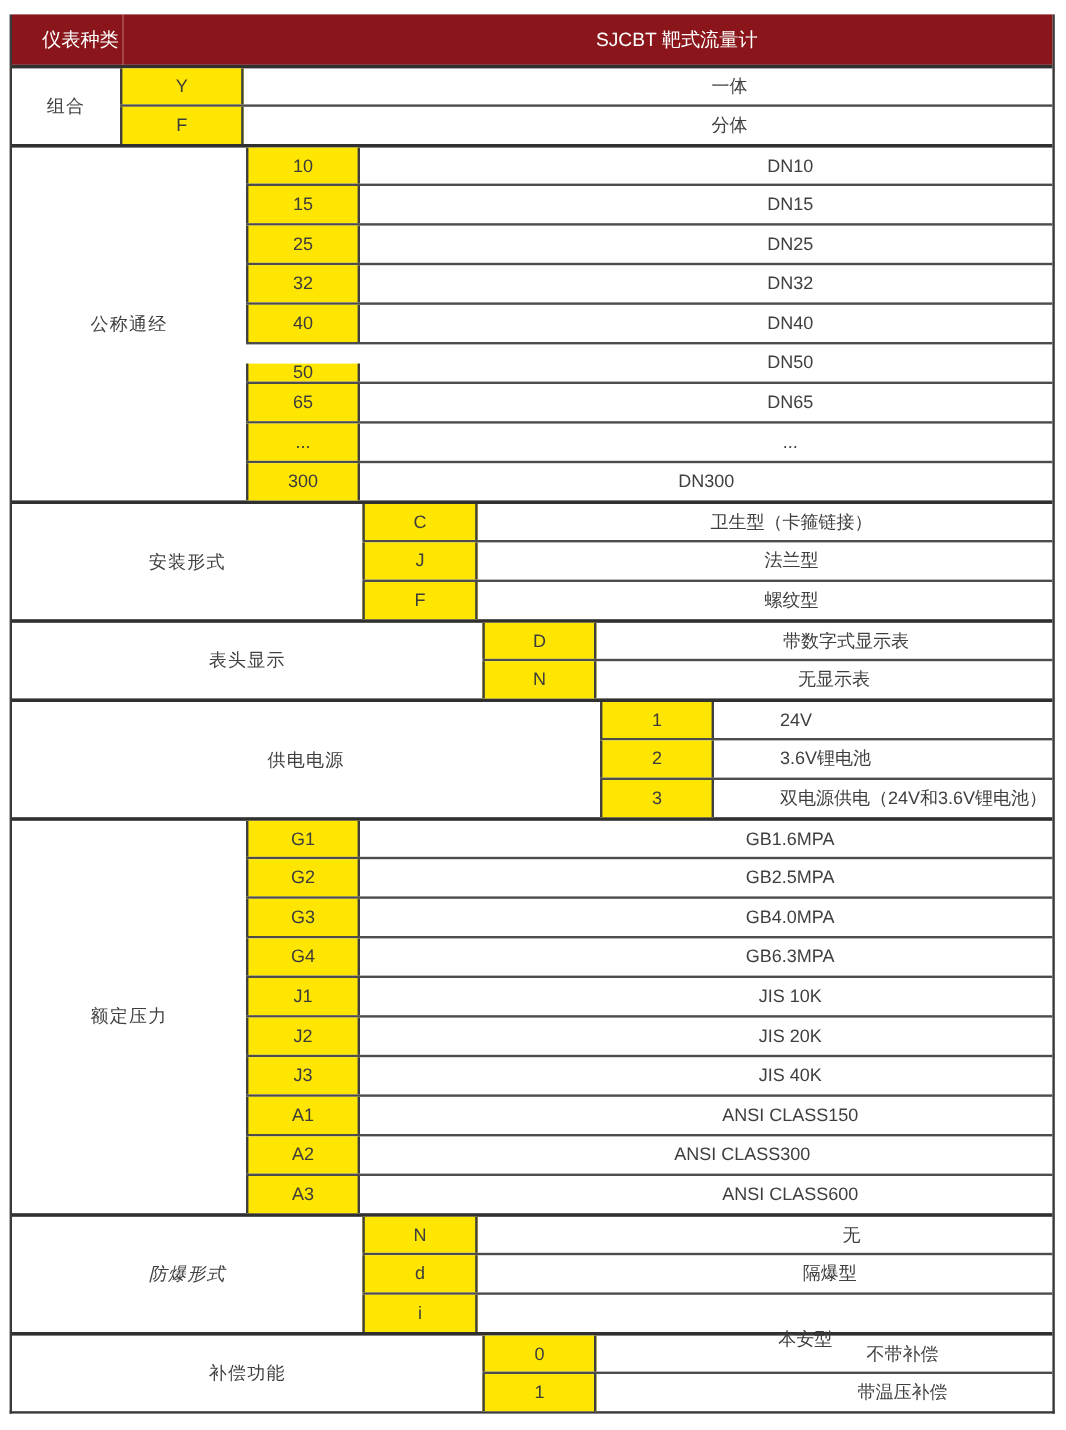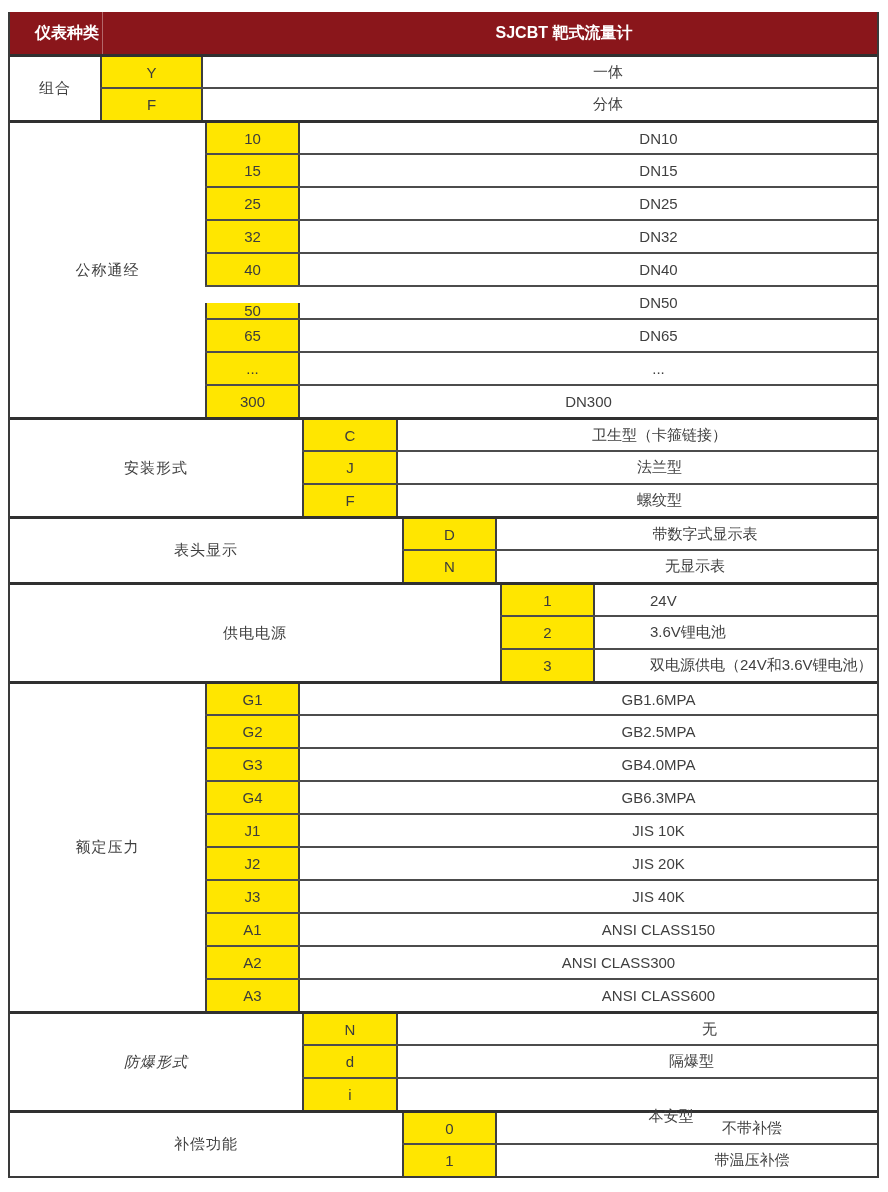--- a/index.html
+++ b/index.html
@@ -8,21 +8,21 @@
     font-family:"Liberation Sans","DejaVu Sans",sans-serif;
     -webkit-font-smoothing:antialiased;
   }
   .sel-table{
     position:absolute;left:8px;top:12px;width:871px;
     border:2px solid #3a3a3a;border-top:none;box-sizing:border-box;
     background:#ffffff;
   }
   .header{
     display:flex;height:42px;background:var(--red,#8a161b);
-    color:#ffffff;font-weight:700;font-size:16px;align-items:stretch;justify-content:space-between;
+    color:#ffffff;font-weight:400;font-size:16px;align-items:stretch;justify-content:space-between;
   }
   .header .cat{
     width:93px;box-sizing:border-box;display:flex;align-items:center;
     padding-left:25px;border-right:1px solid rgba(255,255,255,0.35);
     white-space:nowrap;
   }
   .header .prod{
     flex:1;display:flex;align-items:center;justify-content:center;
     padding-left:148px;box-sizing:border-box;white-space:nowrap;
   }

